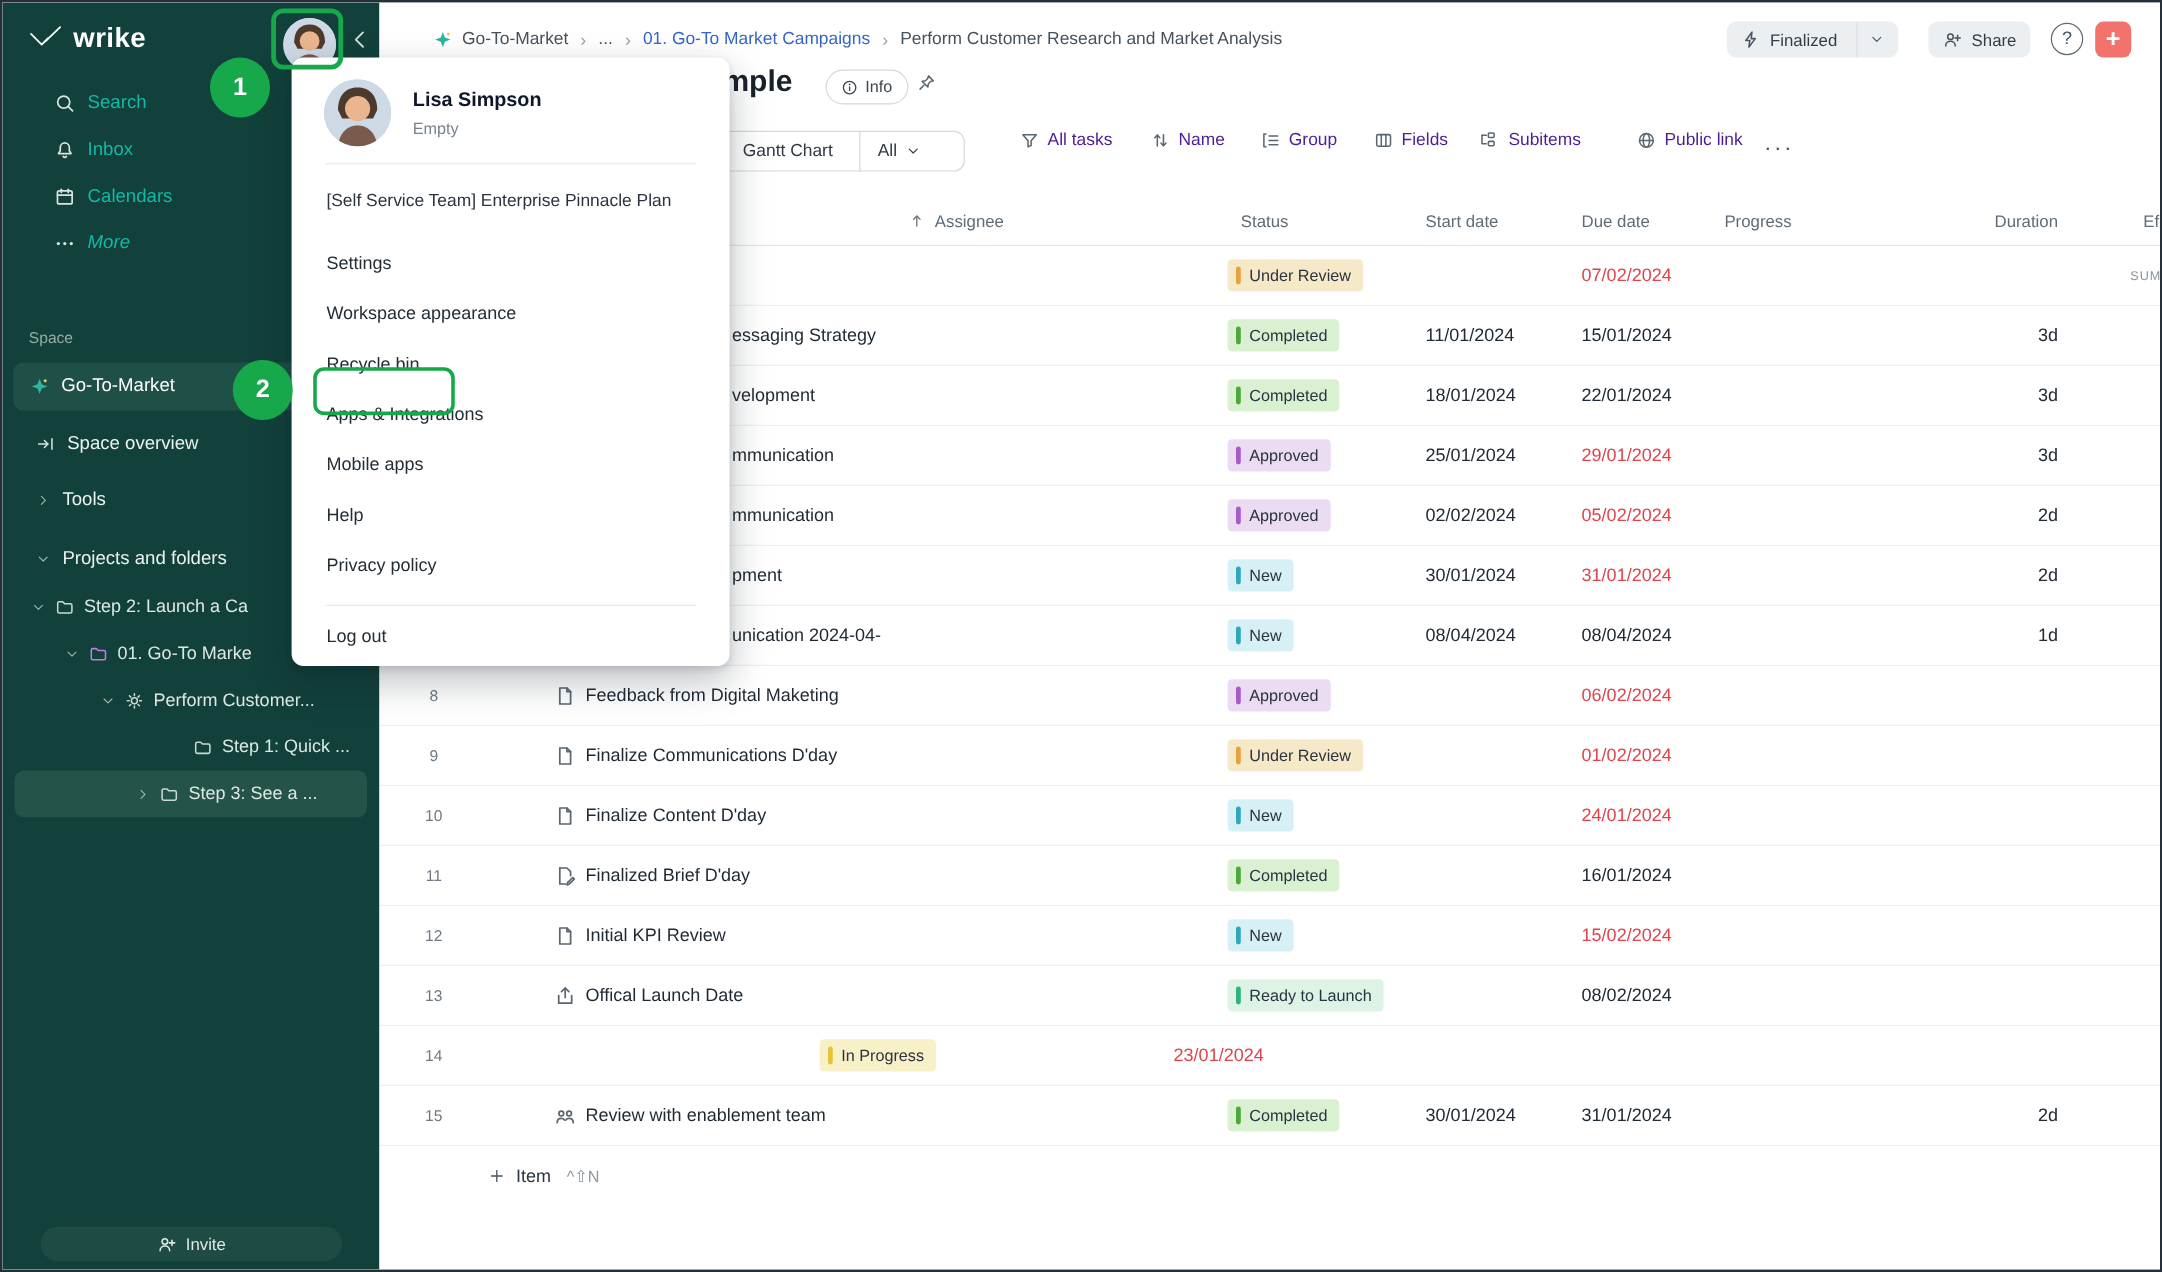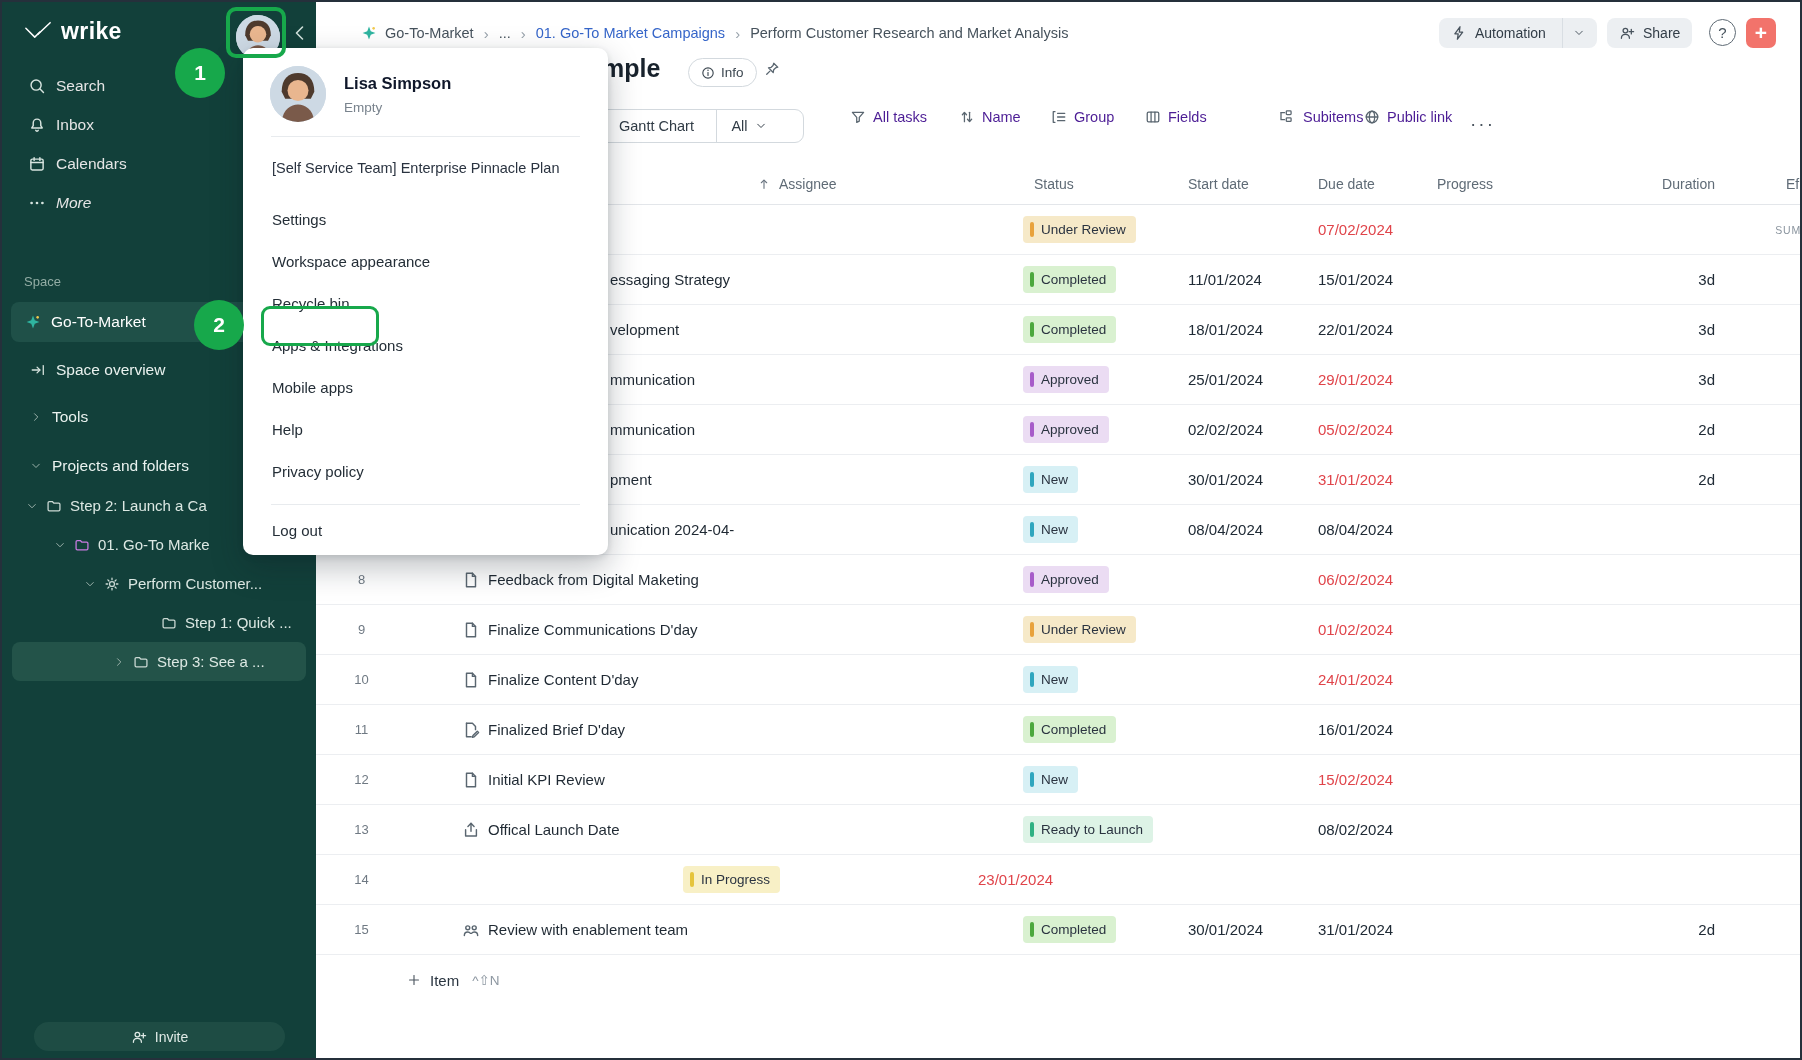--- a/index.html
+++ b/index.html
@@ -17,21 +17,21 @@
 
   
   .sidebar { position:absolute; left:0; top:0; width:314px; height:100%; background:var(--sidebar,#12403A); z-index:10; }
   .logo { position:absolute; left:22px; top:16px; display:flex; align-items:center; gap:9px;
           color:#fff; font-size:23px; font-weight:700; letter-spacing:.4px; }
   .avatar-btn { position:absolute; left:234px; top:13px; width:44px; height:44px; border-radius:50%;
                 overflow:hidden; border:none; padding:0; cursor:pointer; background:#cdd9e4; }
   .avatar-btn svg, .menu-avatar svg { width:100%; height:100%; display:block; }
   .collapse { position:absolute; left:288px; top:21px; color:#CFE0DA; background:none; border:none; }
   .nav-item { position:absolute; left:0; width:100%; height:36px; display:flex; align-items:center;
-              padding-left:26px; gap:10px; color:#e5e5e5; font-size:15.5px; cursor:pointer; }
+              padding-left:43px; gap:10px; color:#14b8a6; font-size:15.5px; cursor:pointer; }
   .nav-item .ic { color:#D7E4DF; }
   .space-label { position:absolute; left:22px; top:272px; font-size:13px; color:#93ADA5; }
   .space-pill { position:absolute; left:9px; top:300px; width:296px; height:40px; background:#1F5048;
                 border-radius:8px; display:flex; align-items:center; gap:10px; padding-left:14px;
                 color:#fff; font-size:15.5px; cursor:pointer; }
   .side-row { position:absolute; left:0; width:100%; height:38px; display:flex; align-items:center;
               gap:10px; color:#EAF2EF; font-size:15.5px; cursor:pointer; padding-left:28px; }
   .side-row .chev { color:#9FB5AD; }
   .tree { position:absolute; left:0; top:484px; width:100%; }
   .tree-item { position:relative; height:39px; display:flex; align-items:center; gap:8px;
@@ -353,21 +353,21 @@
     <span class="bc-sep">›</span>
     <span class="crumb">Perform Customer Research and Market Analysis</span>
   </div>
 
   <button class="pill-btn" style="left:1437px">
     <span class="ic s16">
         <svg viewBox="0 0 20 20">
           <path d="M11.2 2.2 4.8 11h4.2l-1 6.8L14.6 9h-4.2z"></path>
         </svg>
       </span>
-    <span>Automation</span>
+    <span>Finalized</span>
     <span class="pdiv"></span>
     <span class="ic s12">
         <svg viewBox="0 0 20 20">
           <path d="M4.5 7l5.5 5.5L15.5 7"></path>
         </svg>
       </span>
   </button>
   <button class="pill-btn" style="left:1605px">
     <span class="ic s16">
         <svg viewBox="0 0 20 20">
@@ -448,21 +448,21 @@
       <button class="vb-action" style="left: 1143px;">
         <span class="ic s16">
           <svg viewBox="0 0 20 20">
             <rect x="2.8" y="4" width="14.4" height="12" rx="1.6"></rect>
             <line x1="7.6" y1="4" x2="7.6" y2="16"></line>
             <line x1="12.4" y1="4" x2="12.4" y2="16"></line>
           </svg>
         </span>
         <span>Fields</span>
       </button>
-      <button class="vb-action" style="left: 1275px; gap: 10px;">
+      <button class="vb-action" style="left: 1229px; gap: 10px;">
         <span class="ic s16">
           <svg viewBox="0 0 20 20">
             <path d="M5 4.6v8.8h4.4"></path>
             <line x1="5" y1="4.6" x2="9.4" y2="4.6"></line>
             <rect x="11.6" y="2.4" width="6" height="4.6" rx="1"></rect>
             <rect x="11.6" y="11" width="6" height="4.6" rx="1"></rect>
           </svg>
         </span>
         <span>Subitems</span>
       </button>
@@ -627,20 +627,21 @@
           <div class="c c-assignee"></div>
           <div class="c c-status">
             <span class="badge" style="background: rgb(215, 240, 245);">
               <i class="bar" style="background: rgb(47, 166, 190);"></i>
               <span class="bl">New</span>
             </span>
           </div>
           <div class="c c-start">08/04/2024</div>
           <div class="c c-due">08/04/2024</div>
           <div class="c c-progress"></div>
+          <div class="c c-duration">1d</div>
           <div class="c c-effort"></div>
         </div>
         <div class="trow">
           <div class="c c-num">8</div>
           <div class="c c-name">
             <span class="ic">
               <svg viewBox="0 0 20 20">
                 <path d="M5 2.6h6.6l3.4 3.4v11.4H5z"></path>
                 <path d="M11.6 2.6V6H15"></path>
               </svg>

